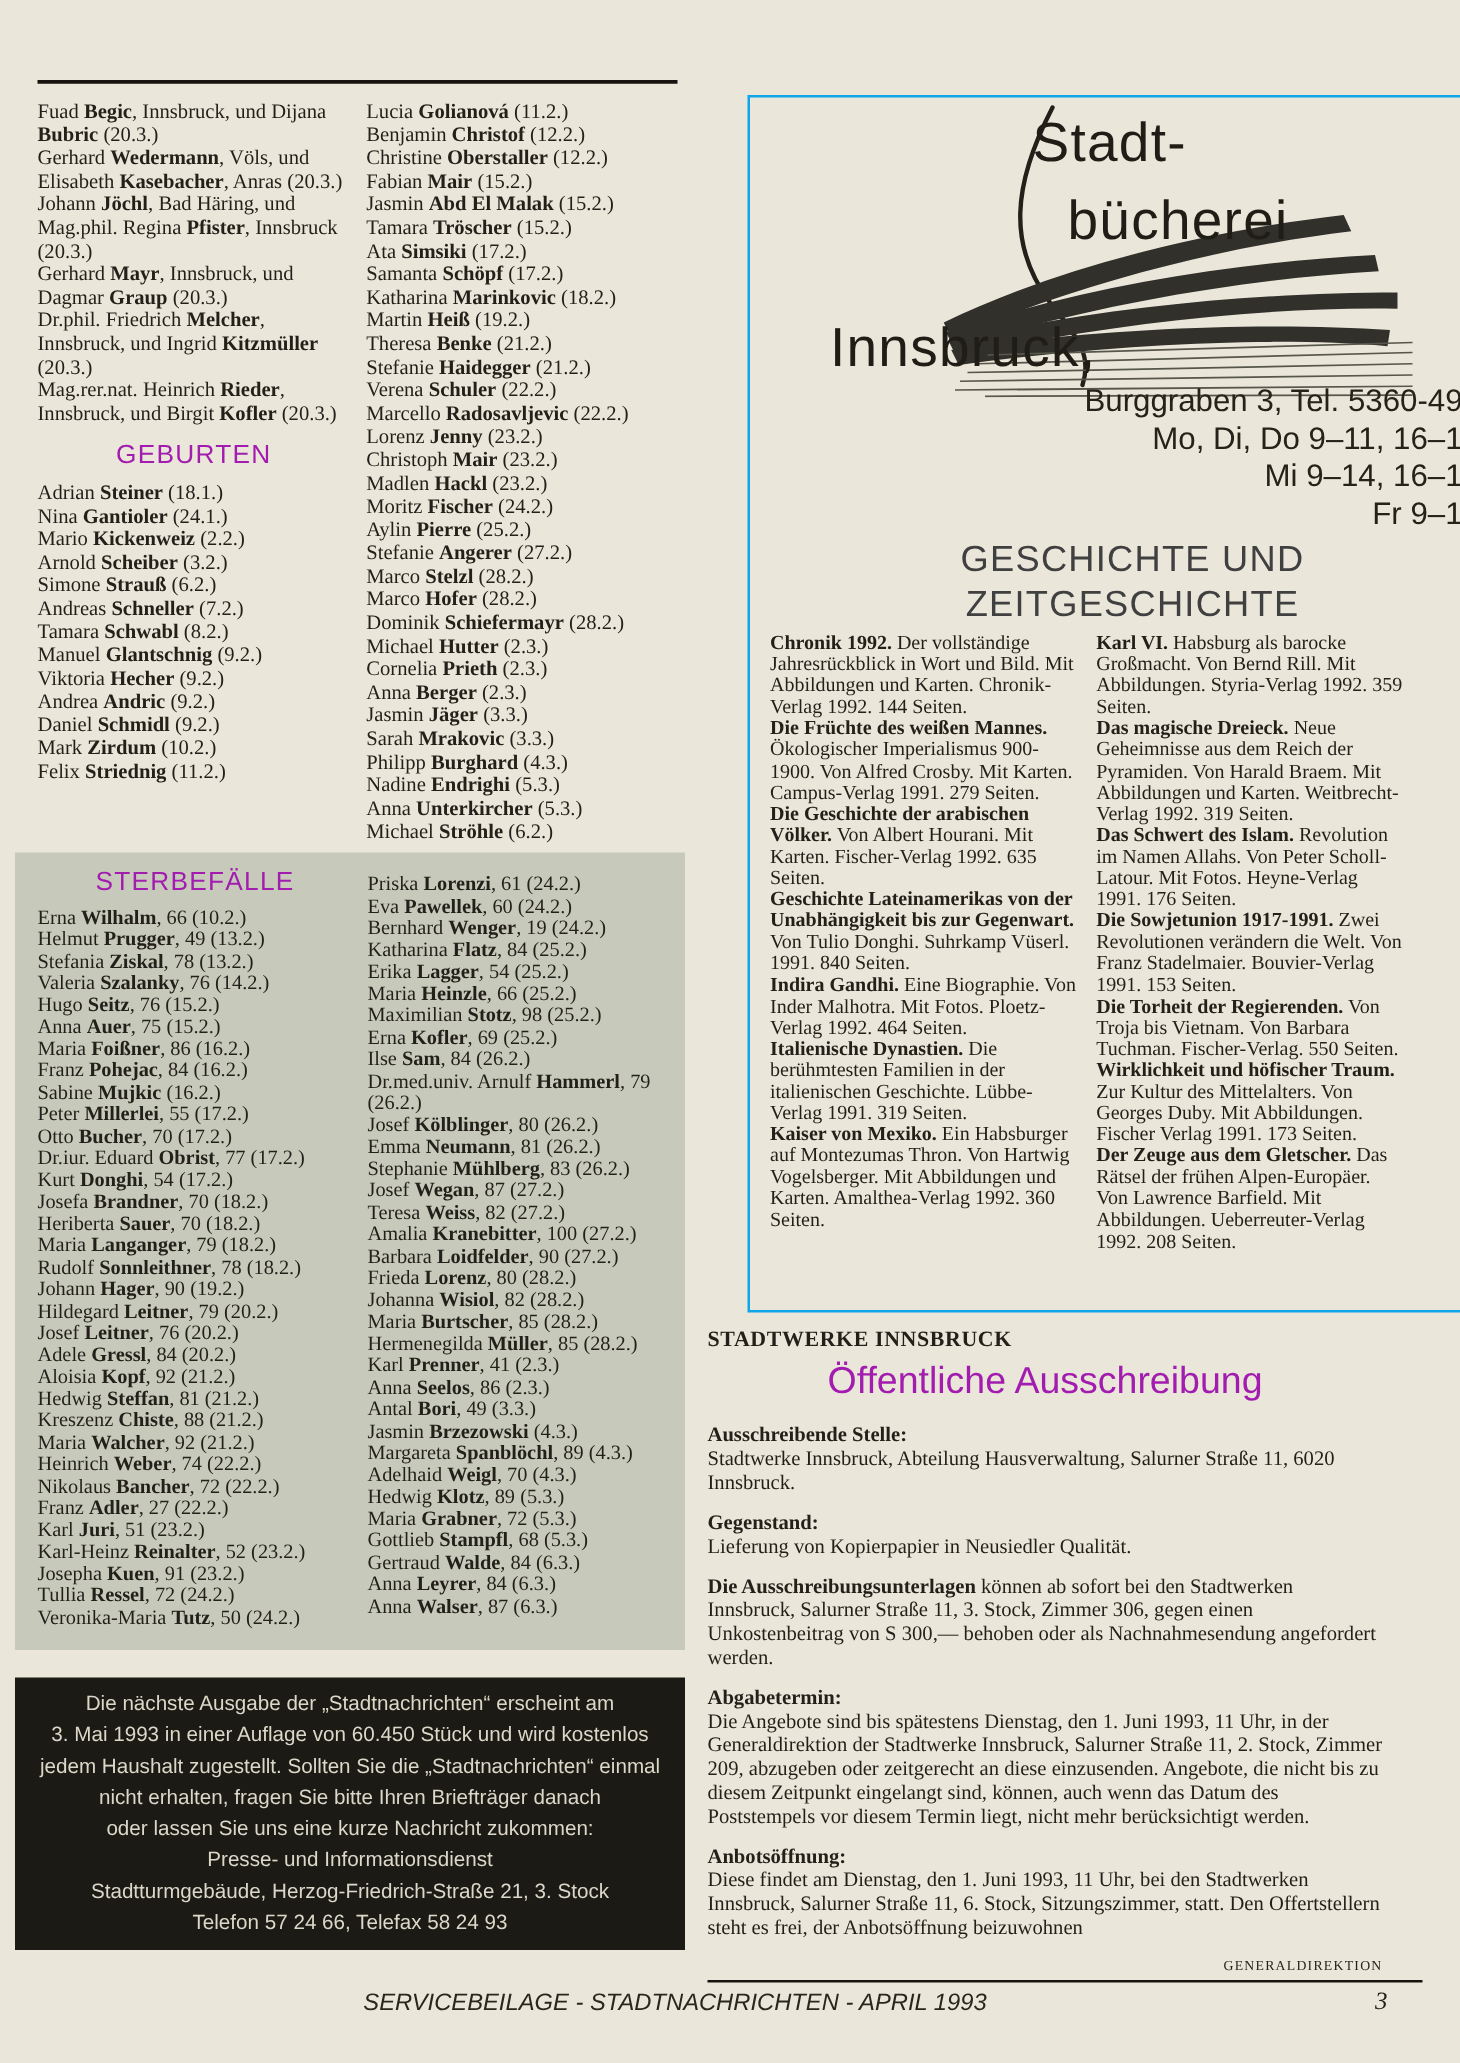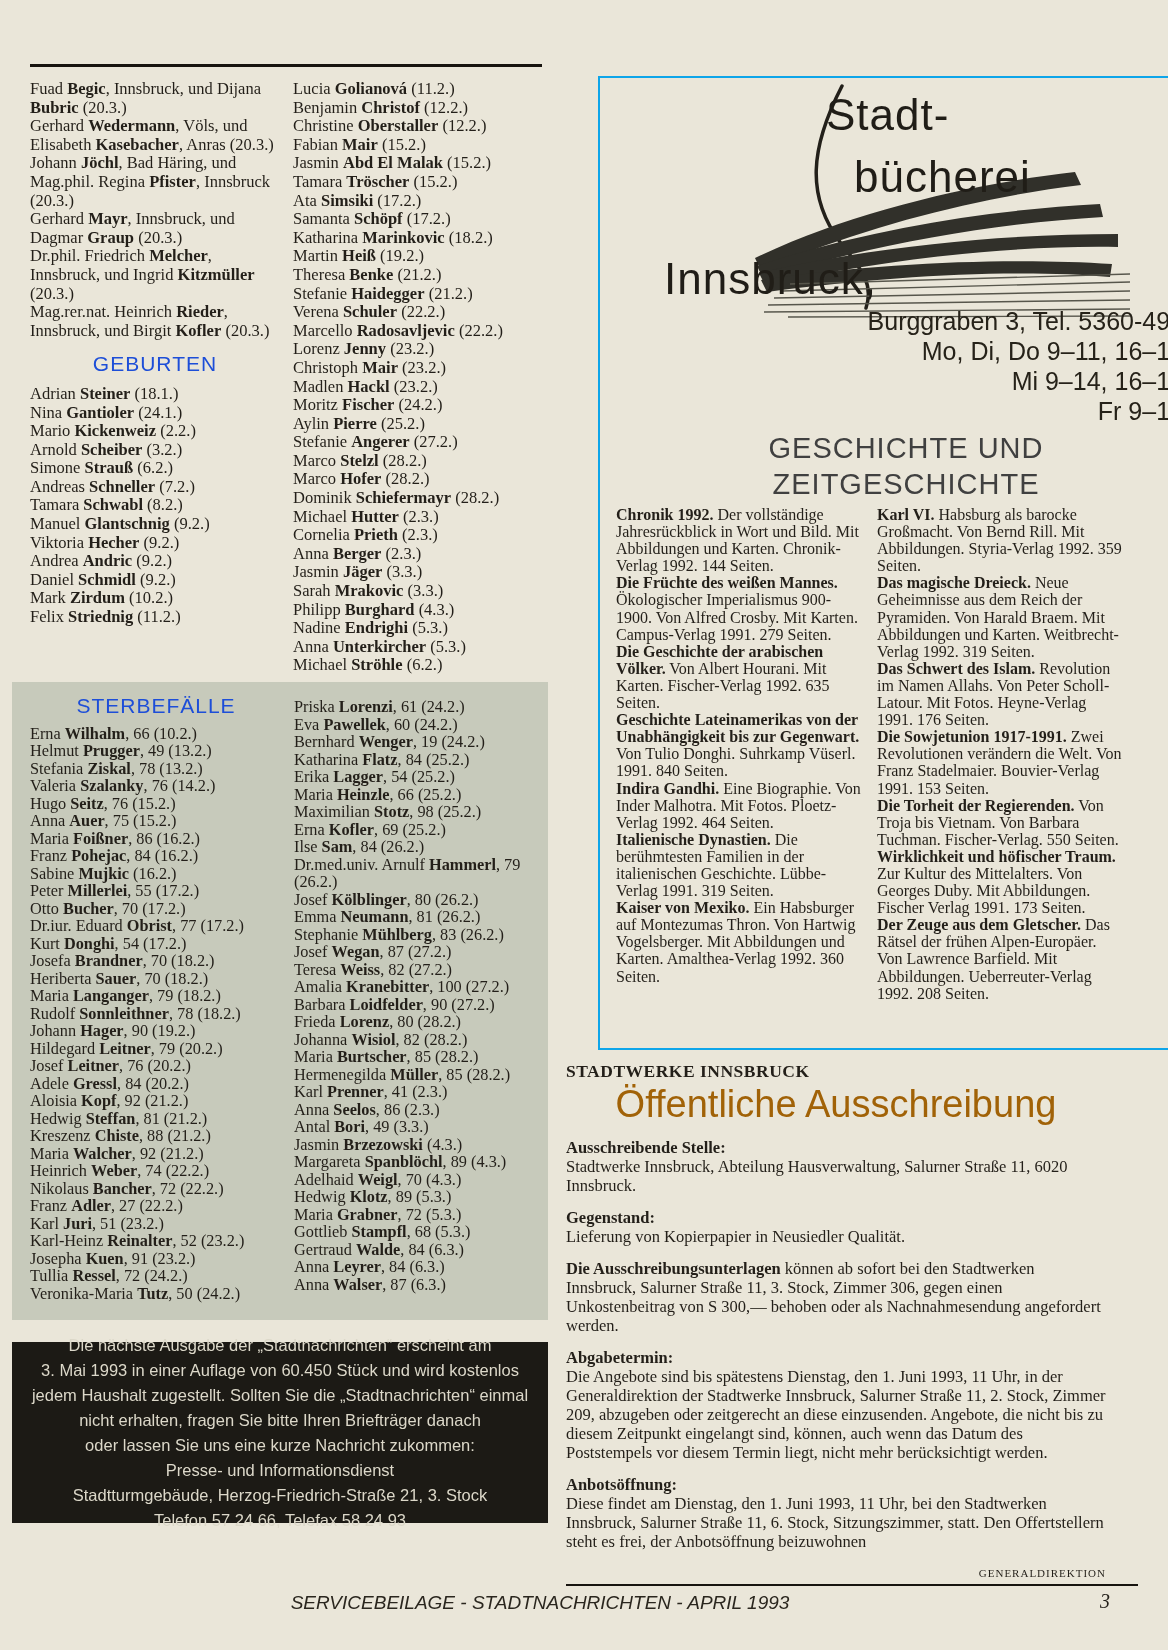--- a/index.html
+++ b/index.html
@@ -6,31 +6,31 @@
   .page{position:relative;width:1168px;height:1650px;margin:0 auto;background:#eae6d9;overflow:hidden;
         font-family:"Liberation Serif",serif;color:#231f19;padding-left:16px;}
   .rule{position:absolute;background:#17140f;}
   
   .top-rule{left:30px;top:64px;width:512px;height:3px;}
   .left-flow{position:absolute;left:30px;top:80px;width:516px;display:flex;gap:13px;
              font-size:16.5px;line-height:18.6px;}
   .lcol1{width:250px;}
   .lcol2{width:253px;}
   .sec-head{font-family:"Liberation Sans",sans-serif;font-size:21px;letter-spacing:1px;
-            text-align:center;font-weight:400;color:#1d4ed8;}
+            text-align:center;font-weight:400;color:#a21caf;}
   .births-head{margin:15px 0 11px 0;}
   
   .gray-box{position:absolute;left:12px;top:682px;width:536px;height:638px;background:#c7cabb;
             display:flex;gap:12px;padding:13px 6px 0 18px;box-sizing:border-box;
             font-size:16.3px;line-height:17.5px;}
   .gcol1{width:252px;}
   .gcol2{width:244px;padding-top:3px;}
   .deaths-head{margin:2px 0 10px 0;}
   
-  .notice-box{position:absolute;left:12px;top:1342px;width:536px;height:181px;background:#1c1a15;
+  .notice-box{position:absolute;left:12px;top:1342px;width:536px;height:218px;background:#1c1a15;
               color:#dcd8c9;font-family:"Liberation Sans",sans-serif;font-size:16.5px;line-height:25px;
               text-align:center;display:flex;flex-direction:column;justify-content:center;
               padding:6px 8px;box-sizing:border-box;}
   
   .lib-box{position:absolute;left:598px;top:76px;width:616px;height:974px;border:2px solid #0ea5e9;
            box-sizing:border-box;}
   .logo-word{position:absolute;font-family:"Liberation Sans",sans-serif;font-weight:400;
              font-size:44px;letter-spacing:1px;color:#201d17;}
   .lw1{left:226px;top:12px;}
   .lw2{left:254px;top:74px;}
@@ -41,22 +41,22 @@
   .lib-title{position:absolute;left:0;right:0;top:352px;text-align:center;
              font-family:"Liberation Sans",sans-serif;font-weight:400;font-size:29px;
              line-height:36px;letter-spacing:1px;color:#404040;}
   .lib-title span{display:inline-block;width:320px;}
   .books{position:absolute;left:16px;top:428px;width:508px;display:flex;gap:14px;
          font-size:16px;line-height:17.1px;}
   .bcol{width:247px;}
   
   .tender{position:absolute;left:566px;top:1062px;width:540px;font-size:16.5px;line-height:19px;}
   .t-org{font-weight:bold;font-size:17.5px;letter-spacing:.5px;margin-bottom:14px;}
-  .t-title{font-family:"Liberation Sans",sans-serif;font-weight:400;font-size:38px;
-           text-align:center;margin-bottom:24px;color:#a16207;}
+  .t-title{font-family:"Liberation Sans",sans-serif;font-weight:400;font-size:30px;
+           text-align:center;margin-bottom:24px;color:#a21caf;}
   .t-sec{margin-bottom:13px;}
   .tlabel{font-weight:bold;}
   .t-sign{text-align:right;letter-spacing:1px;font-size:11px;margin-top:3px;}
   
   .foot-rule{left:566px;top:1584px;width:572px;height:2px;}
   .footer-text{position:absolute;left:20px;top:1592px;width:1040px;text-align:center;
                font-family:"Liberation Sans",sans-serif;font-style:italic;font-size:19px;color:#2a261e;}
   .page-num{position:absolute;right:74px;top:1590px;font-style:italic;font-size:20px;
             font-family:"Liberation Serif",serif;}
   b{font-weight:bold;}

